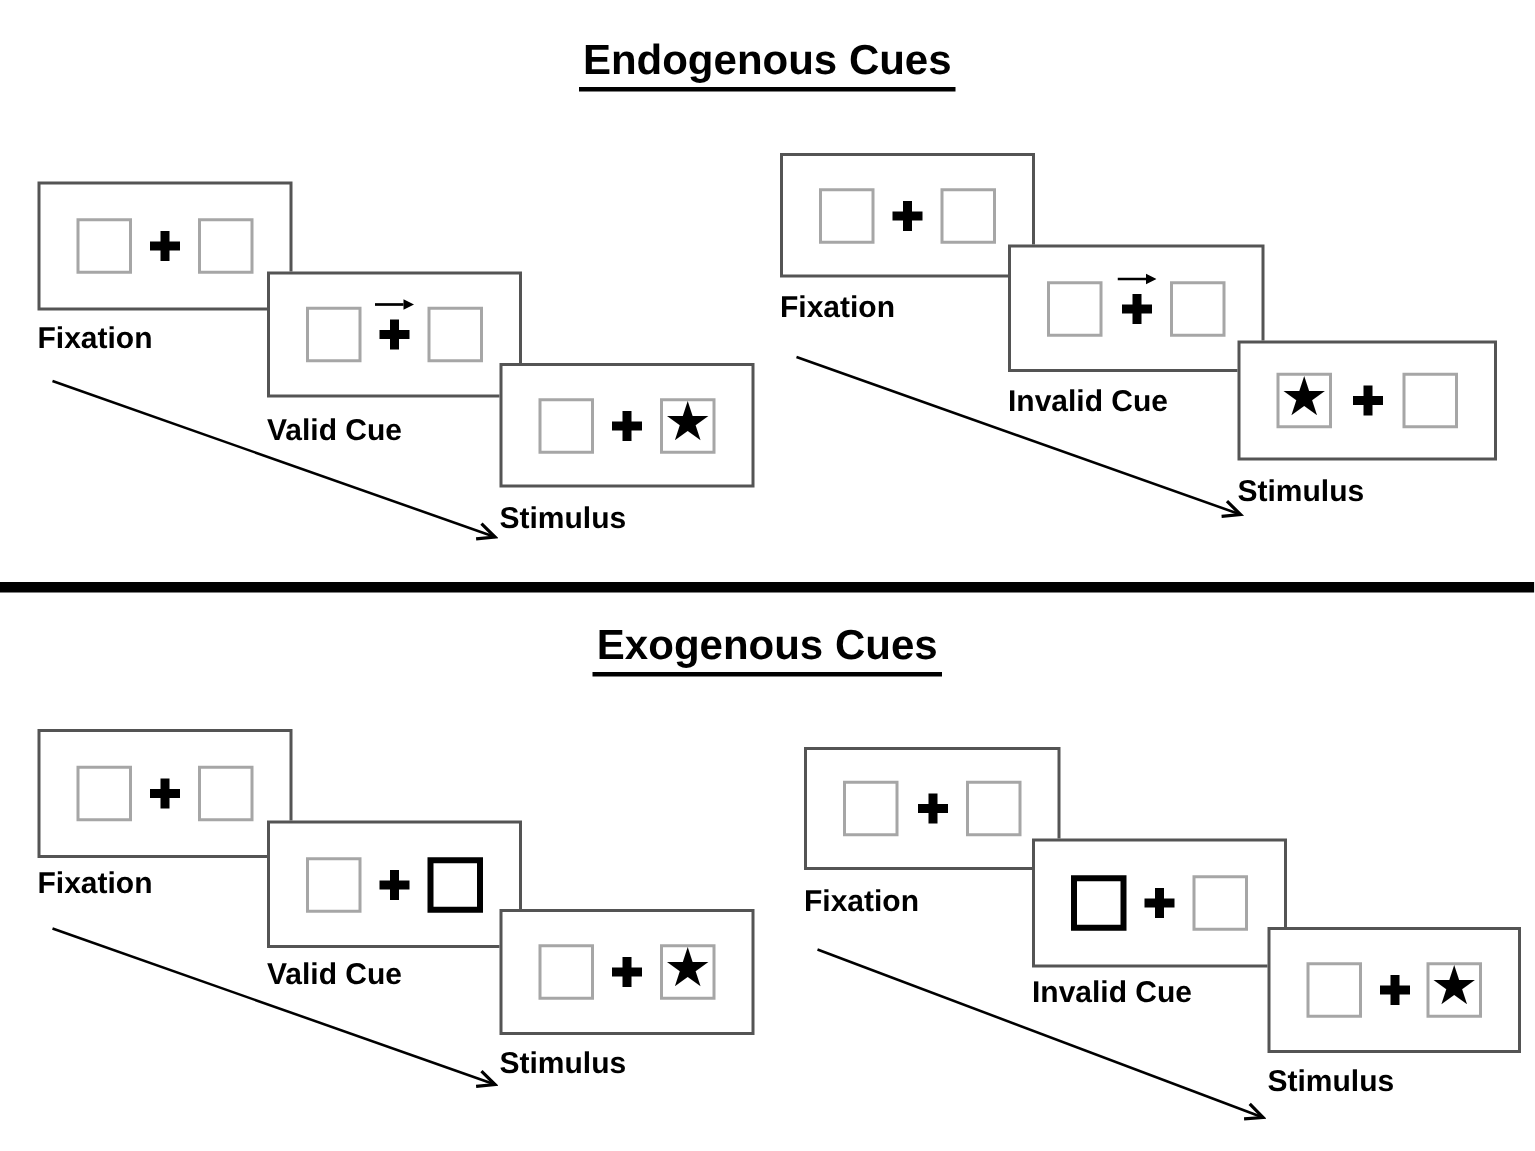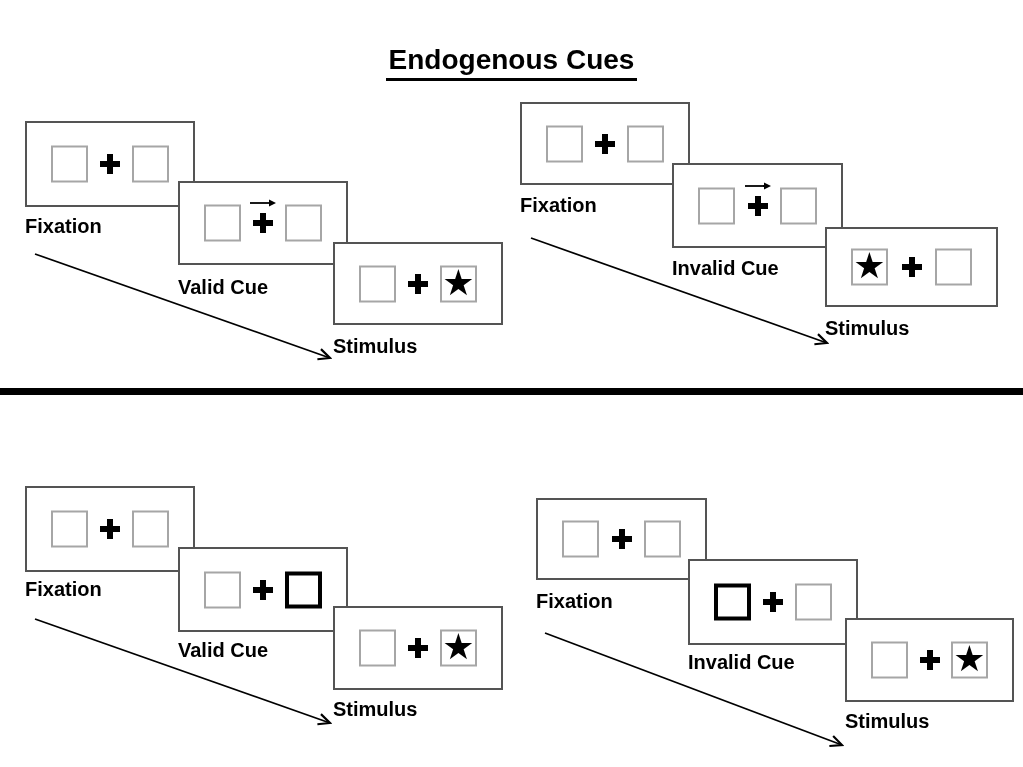--- a/index.html
+++ b/index.html
@@ -8,21 +8,21 @@
     font-family:"Liberation Sans",sans-serif;overflow:hidden;
   }
   
   .section-title{
     position:absolute;left:0;width:1023px;text-align:center;
     font-size:28px;font-weight:bold;color:#000;
   }
   .section-title .underlined{
     display:inline-block;border-bottom:3px solid #000;padding:0 3px 2px 3px;
   }
-  #title-endo{top:24px;margin-top:20px;}
+  #title-endo{top:24px;}
   #title-exo{top:414px;}
   
   .divider{position:absolute;left:0;top:388px;width:1023px;height:7px;background:#000;}
   
   .panel{
     position:absolute;background:#fff;border:2px solid #545454;
     box-sizing:border-box;display:flex;align-items:center;
   }
   .panel .lbox{position:absolute;left:24px;top:50%;transform:translateY(-50%);}
   .panel .rbox{position:absolute;right:24px;top:50%;transform:translateY(-50%);}
@@ -166,20 +166,23 @@
       </span>
     <span class="center-group">
         <span class="plus"></span>
       </span>
     <span class="rbox box"></span>
   </div>
   <div class="panel-label lz" id="lB3">Stimulus</div>
 
   <div class="divider"></div>
 
+  <div class="section-title" id="title-exo">
+    <span class="underlined">Exogenous Cues</span>
+  </div>
 
   <div class="panel z1" id="pC1">
     <span class="lbox box"></span>
     <span class="center-group">
         <span class="plus"></span>
       </span>
     <span class="rbox box"></span>
   </div>
   <div class="panel-label lz" id="lC1">Fixation</div>
 

